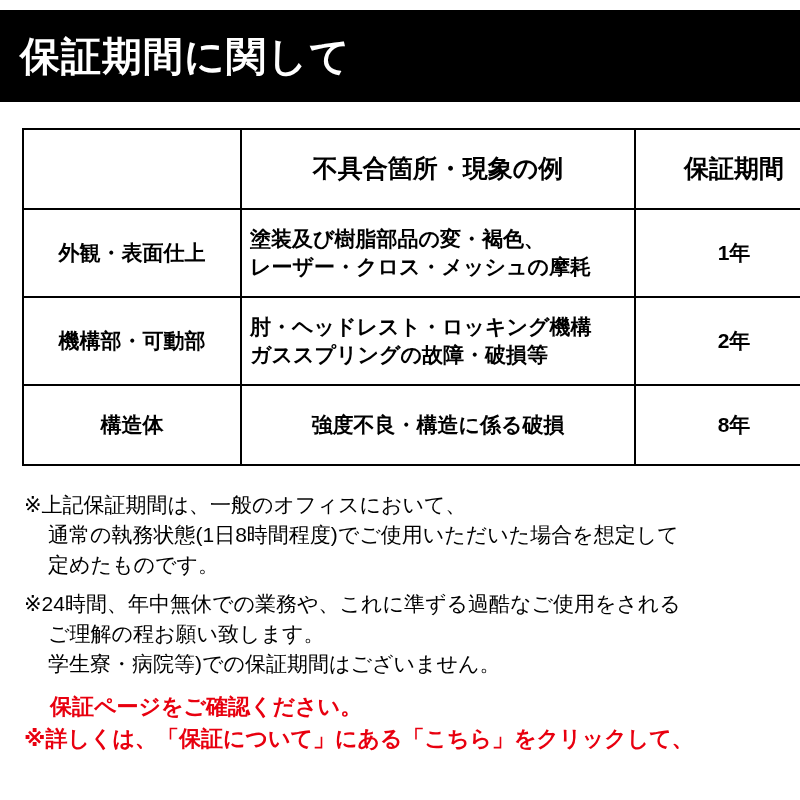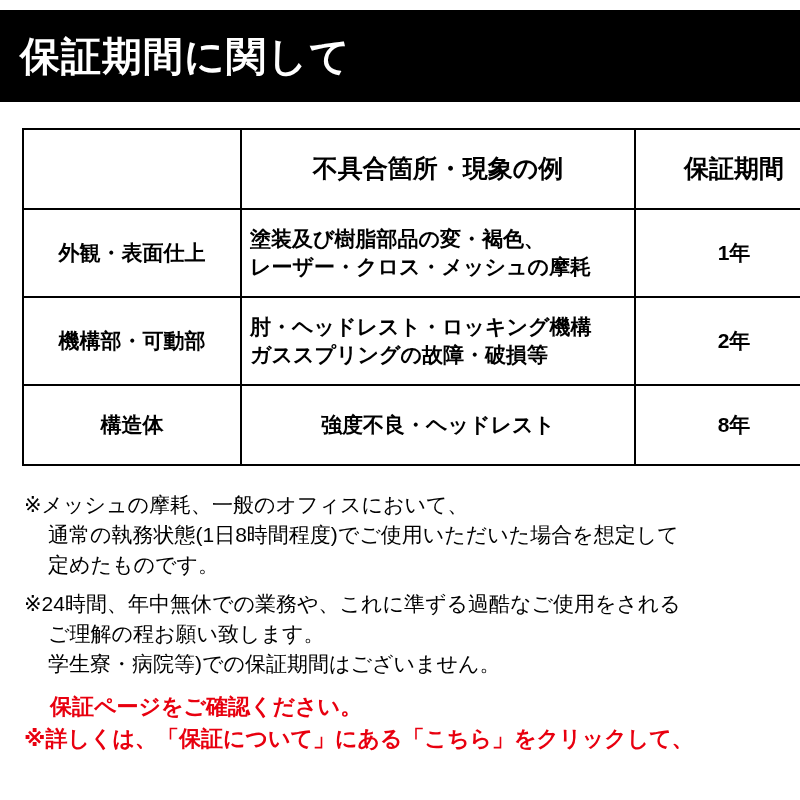--- a/index.html
+++ b/index.html
@@ -122,32 +122,32 @@
           <td class="col-part">機構部・可動部</td>
           <td class="col-desc">
             <span class="desc-line">肘・ヘッドレスト・ロッキング機構</span>
             <span class="desc-line">ガススプリングの故障・破損等</span>
           </td>
           <td class="col-period">2年</td>
         </tr>
         <tr class="row-short">
           <td class="col-part">構造体</td>
           <td class="col-desc" style="text-align:center;padding-left:8px;">
-            <span class="desc-line">強度不良・ヘッドレスト</span>
+            <span class="desc-line">強度不良・構造に係る破損</span>
           </td>
           <td class="col-period">8年</td>
         </tr>
       </tbody>
     </table>
   </div>
 
   <div class="notes">
 
     <div class="note">
-      <span class="ln">※メッシュの摩耗、一般のオフィスにおいて、</span>
+      <span class="ln">※上記保証期間は、一般のオフィスにおいて、</span>
       <span class="ln indent">通常の執務状態(1日8時間程度)でご使用いただいた場合を想定して</span>
       <span class="ln indent">定めたものです。</span>
     </div>
 
     <div class="note">
       <span class="ln">※24時間、年中無休での業務や、これに準ずる過酷なご使用をされる</span>
       <span class="ln indent">ご理解の程お願い致します。</span>
       <span class="ln indent">学生寮・病院等)での保証期間はございません。</span>
     </div>
 

